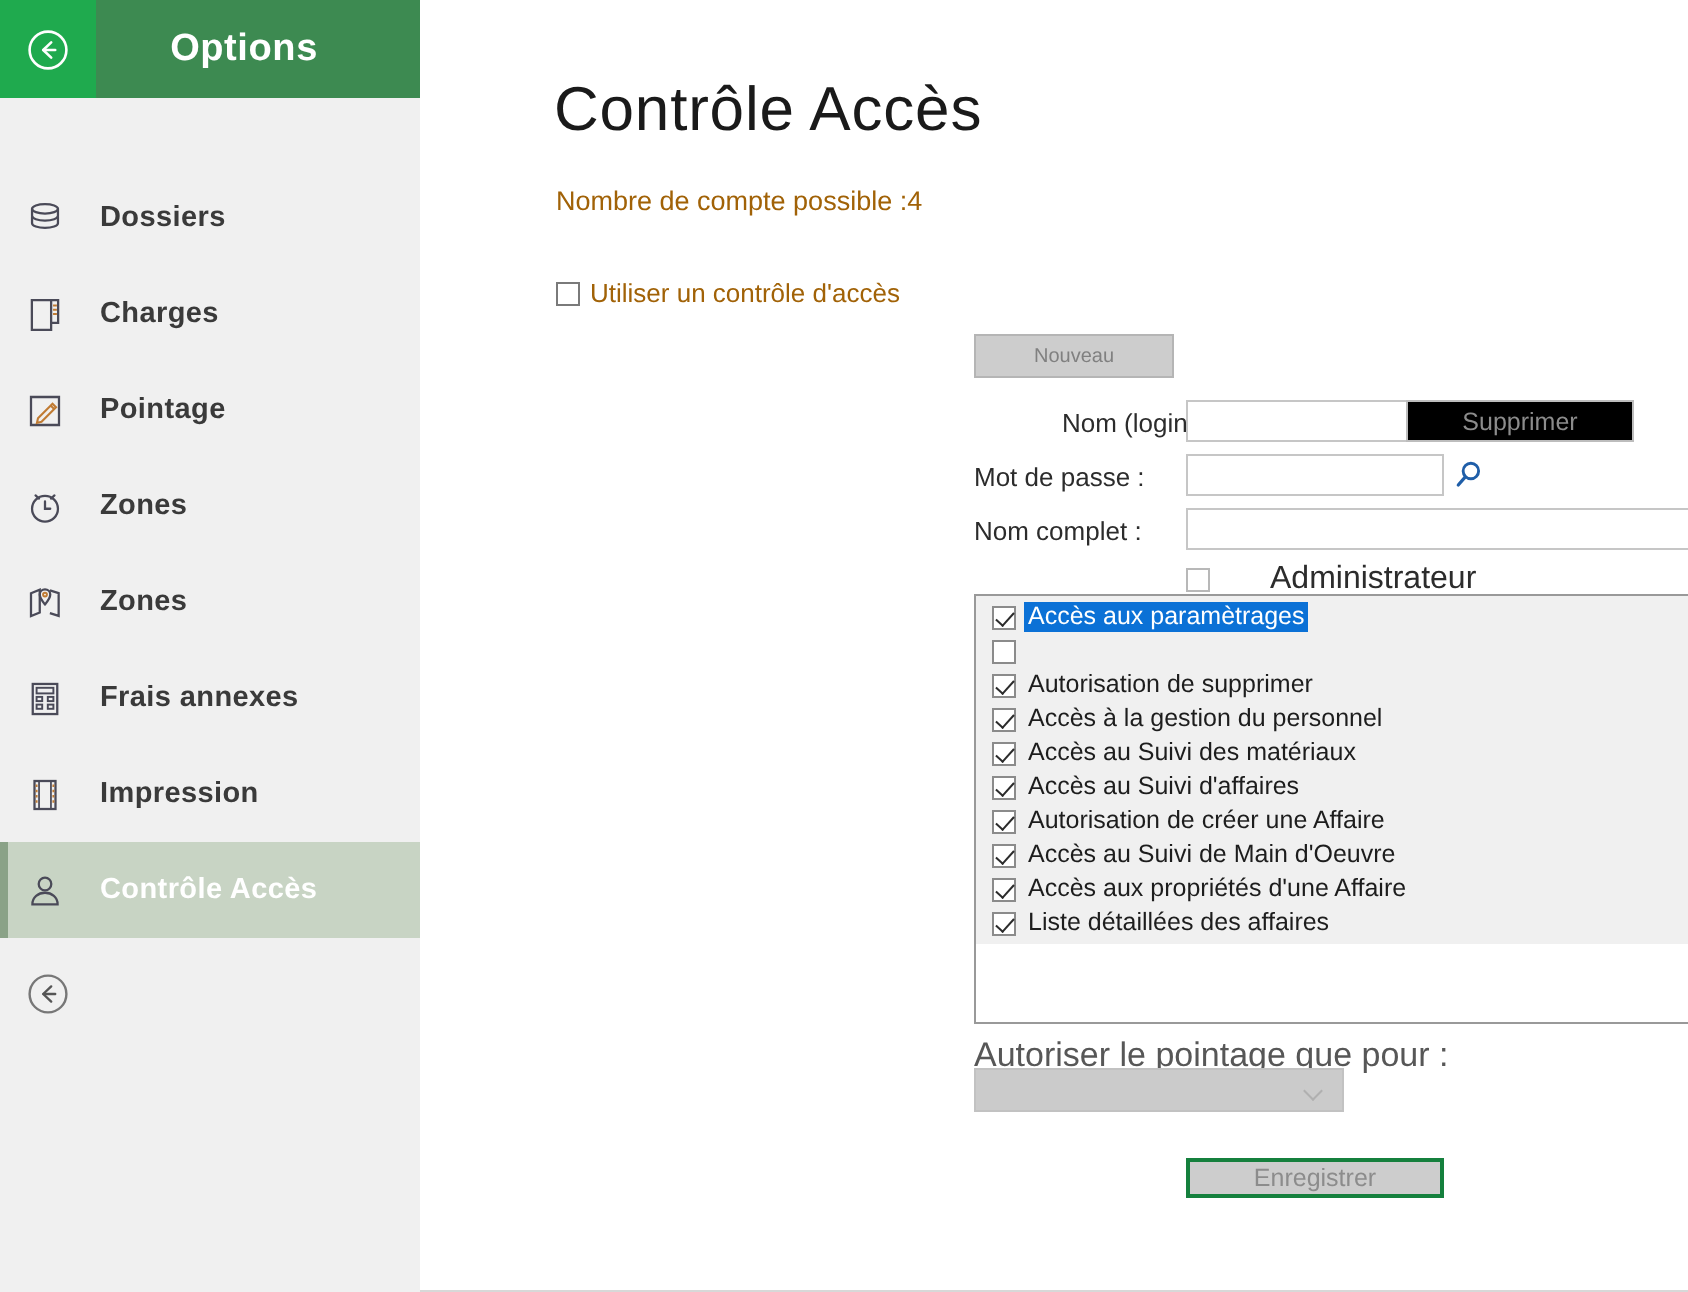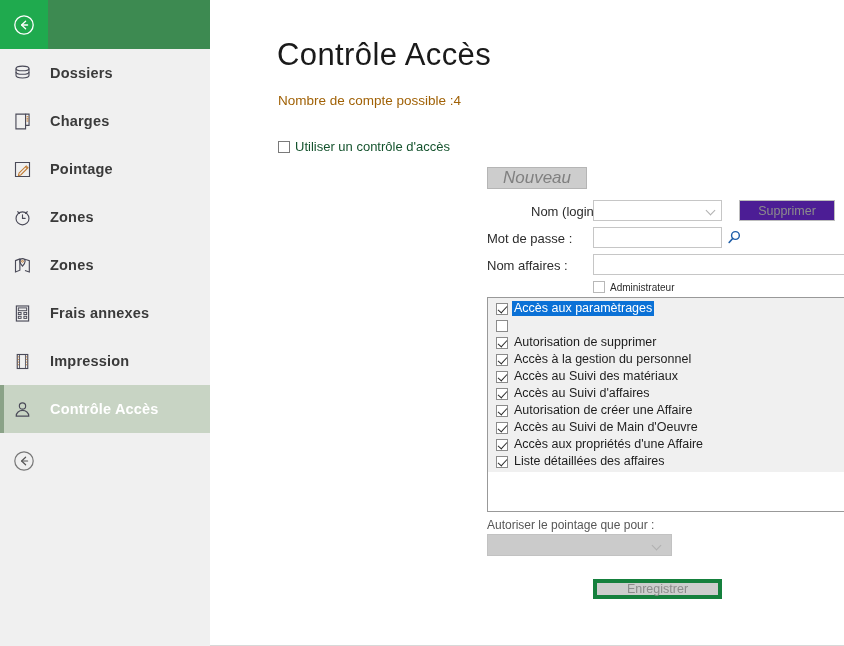--- a/index.html
+++ b/index.html
@@ -52,20 +52,21 @@
     align-items: center;
     justify-content: center;
     color: #ffffff;
     font-size: 19px;
     font-weight: bold;
     letter-spacing: .3px;
     padding-right: 14px;
   }
   .sb-list {
     padding-top: 0px;
+    margin-top: 36px;
   }
   .sb-item {
     height: 48px;
     display: flex;
     align-items: center;
     padding-left: 12px;
     box-sizing: border-box;
     cursor: pointer;
     position: relative;
   }
@@ -126,21 +127,21 @@
     font-size: 13.5px;
     color: #a16207;
   }
   .use-cb-row {
     position: absolute;
     left: 68px;
     top: 139px;
     display: flex;
     align-items: center;
     font-size: 13px;
-    color: #14532d;
+    color: #a16207;
     cursor: pointer;
     text-align: right;
   }
   .cbox {
     width: 12px;
     height: 12px;
     border: 1px solid #7a7a7a;
     background: #fff;
     box-sizing: border-box;
     display: inline-block;
@@ -162,27 +163,26 @@
 
   .btn-nouveau {
     position: absolute;
     left: 277px;
     top: 167px;
     width: 100px;
     height: 22px;
     background: #cdcdcd;
     border: 1px solid #b5b5b5;
     color: #808080;
-    font-size: 17px;
+    font-size: 10px;
     display: flex;
     align-items: center;
     justify-content: center;
     box-sizing: border-box;
     cursor: default;
-    font-style: italic;
   }
 
   .frm-label {
     position: absolute;
     font-size: 13px;
     color: #2c2c2c;
     left: 277px;
   }
   .lbl-login { top: 204px; margin-left: 44px; }
   .lbl-pwd   { top: 231px; }
@@ -217,25 +217,25 @@
     position: absolute;
     left: 0; top: -2px;
     width: 6px; height: 6px;
     border: solid #b0b0b0;
     border-width: 0 1.4px 1.4px 0;
     transform: rotate(45deg);
   }
 
   .btn-supprimer {
     position: absolute;
-    left: 529px;
+    left: 493px;
     top: 200px;
-    width: 96px;
+    width: 114px;
     height: 21px;
-    background: #4c1d95;
+    background: #000000;
     border: 1px solid #bdbdbd;
     color: #8c8c8c;
     font-size: 12.5px;
     display: flex;
     align-items: center;
     justify-content: center;
     box-sizing: border-box;
     cursor: default;
   }
 
@@ -274,23 +274,24 @@
     padding-left: 3px;
     outline: none;
     font-family: "Liberation Sans", sans-serif;
   }
   .admin-row {
     position: absolute;
     left: 383px;
     top: 281px;
     display: flex;
     align-items: center;
-    font-size: 10px;
+    font-size: 16px;
     color: #2c2c2c;
     cursor: pointer;
+    gap: 25px;
   }
   .admin-row .cbox { border-color: #b8b8b8; }
 
   
   .listbox {
     position: absolute;
     left: 277px;
     top: 297px;
     width: 506px;
     height: 215px;
@@ -324,42 +325,42 @@
   .lb-row.selected .lb-label {
     background: #0a6ed1;
     background: #0b71d6;
     color: #ffffff;
   }
 
   .auth-label {
     position: absolute;
     left: 277px;
     top: 518px;
-    font-size: 12px;
+    font-size: 17px;
     color: #575757;
   }
   .auth-select {
     position: absolute;
     left: 277px;
     top: 534px;
     width: 185px;
     height: 22px;
     background: #cbcbcb;
     border: 1px solid #c2c2c2;
     box-sizing: border-box;
     cursor: pointer;
   }
   .btn-enregistrer {
     position: absolute;
     left: 383px;
     top: 579px;
     width: 129px;
     height: 20px;
     background: #cdcdcd;
-    border: 4px solid #15803d;
+    border: 2px solid #15803d;
     color: #8c8c8c;
     font-size: 12.5px;
     display: flex;
     align-items: center;
     justify-content: center;
     box-sizing: border-box;
     cursor: default;
   }
 </style>
 </head>
@@ -370,20 +371,21 @@
   <div class="sidebar">
 
     <div class="sb-header">
       <div class="sb-back">
         <svg width="24" height="24" viewBox="0 0 24 24">
           <circle cx="12" cy="12" r="9.2" fill="none" stroke="#ffffff" stroke-width="1.3"></circle>
           <path d="M13.6 8.2 L9.6 12 L13.6 15.8" fill="none" stroke="#ffffff" stroke-width="1.3" stroke-linecap="round" stroke-linejoin="round"></path>
           <path d="M9.8 12 H15.6" fill="none" stroke="#ffffff" stroke-width="1.3" stroke-linecap="round"></path>
         </svg>
       </div>
+      <div class="sb-title">Options</div>
     </div>
 
     <div class="sb-list">
 
       <div class="sb-item">
         <span class="sb-ico">
           <svg width="21" height="21" viewBox="0 0 24 24">
             <ellipse cx="12" cy="6.2" rx="7.4" ry="2.7" fill="none" stroke="#4a4a58" stroke-width="1.3"></ellipse>
             <path d="M4.6 6.2 v4 c0 1.5 3.3 2.7 7.4 2.7 s7.4-1.2 7.4-2.7 v-4" fill="none" stroke="#4a4a58" stroke-width="1.3"></path>
             <path d="M4.6 10.4 v4 c0 1.5 3.3 2.7 7.4 2.7 s7.4-1.2 7.4-2.7 v-4" fill="none" stroke="#4a4a58" stroke-width="1.3"></path>
@@ -507,21 +509,21 @@
 
     <div class="frm-label lbl-pwd">Mot de passe :</div>
     <input class="inp-pwd" type="text" value="" style="">
     <span class="search-ico">
       <svg width="18" height="18" viewBox="0 0 20 20">
         <circle cx="11.6" cy="7.2" r="4.3" fill="none" stroke="#1f5ea8" stroke-width="1.6"></circle>
         <path d="M8.5 10.5 L4.6 15" stroke="#1f5ea8" stroke-width="1.8" stroke-linecap="round"></path>
       </svg>
     </span>
 
-    <div class="frm-label lbl-full">Nom affaires :</div>
+    <div class="frm-label lbl-full">Nom complet :</div>
     <input class="inp-full" type="text" value="" style="">
 
     <div class="admin-row">
       <span class="cbox"></span>
       <span>Administrateur</span>
     </div>
 
     <div class="listbox">
       <div class="lb-items">
 

